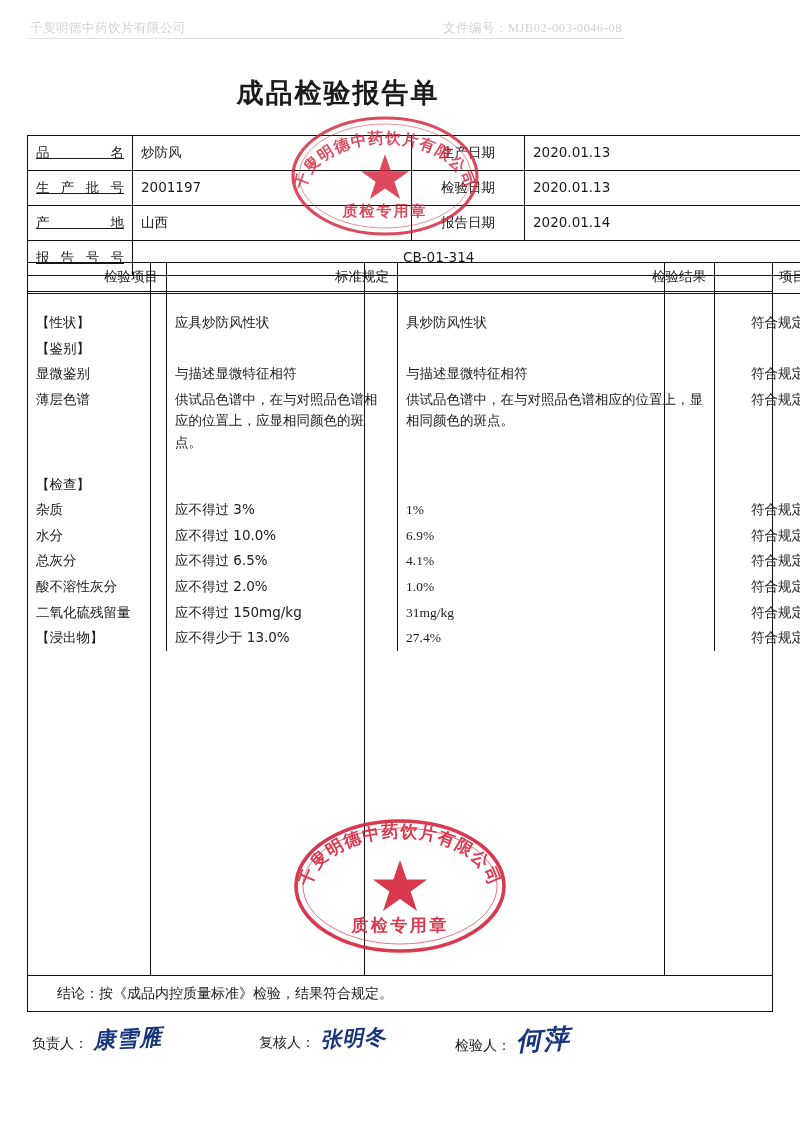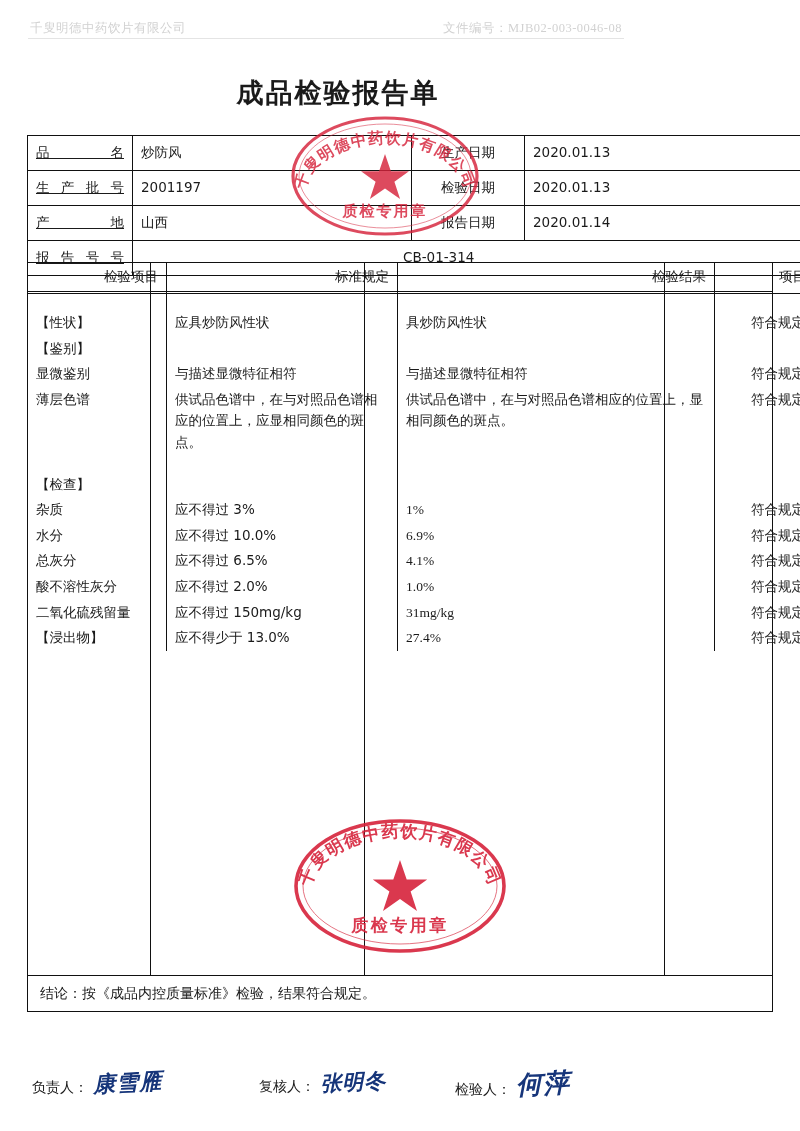--- a/index.html
+++ b/index.html
@@ -165,38 +165,37 @@
     left: 27px;
     top: 976px;
     width: 746px;
     height: 36px;
     box-sizing: border-box;
     border: 1px solid #111;
     border-top: none;
     font-size: 14px;
     display: flex;
     align-items: center;
-    padding-left: 12px;
+    padding-left: 29px;
   }
 
   
   .signatures {
     position: absolute;
     left: 27px;
     top: 1018px;
     width: 746px;
     height: 56px;
     font-size: 14px;
   }
   .sig {
     position: absolute;
     display: flex;
     align-items: baseline;
     white-space: nowrap;
-    margin-top: 44px;
   }
   .sig .label { font-size: 14px; }
   .sig .hand {
     font-family: "DejaVu Serif", "Liberation Serif", serif;
     color: #16357a;
     font-size: 22px;
     margin-left: 6px;
     font-style: italic;
     font-weight: bold;
     letter-spacing: 1px;

